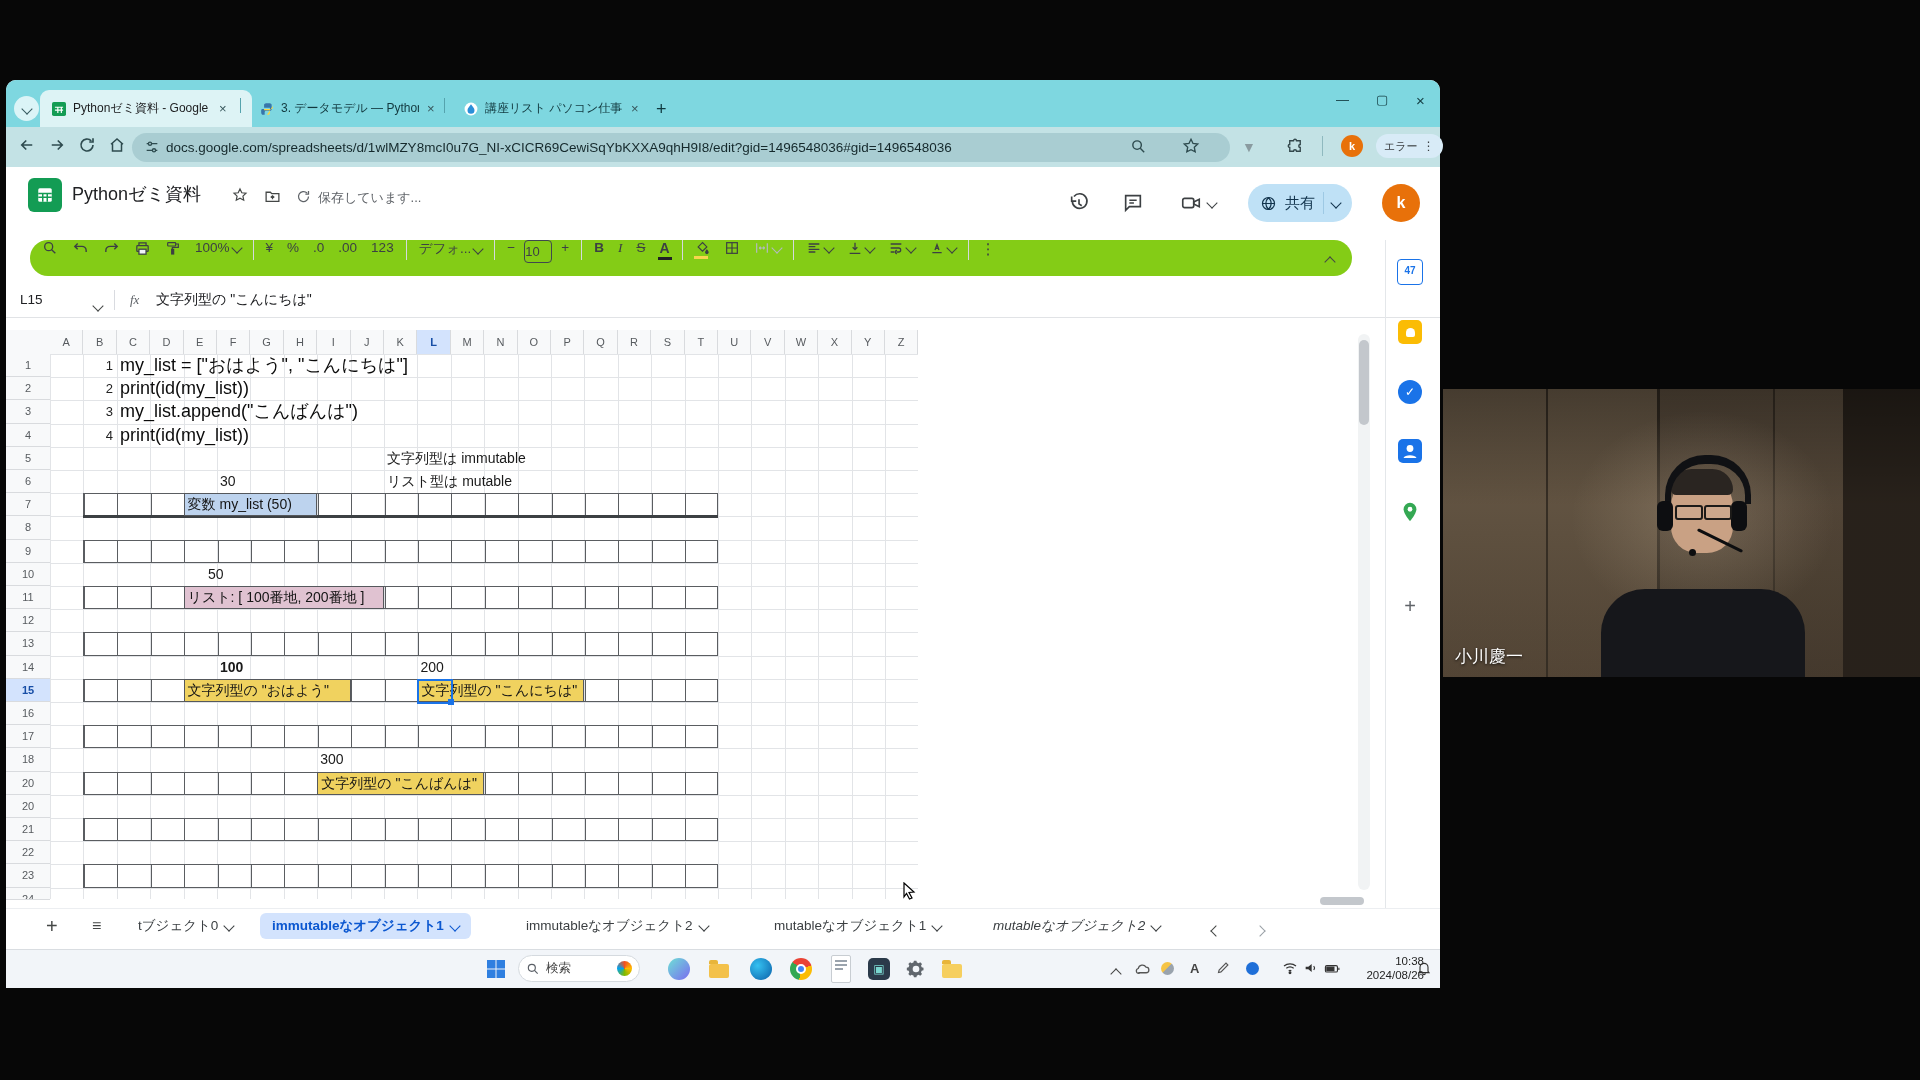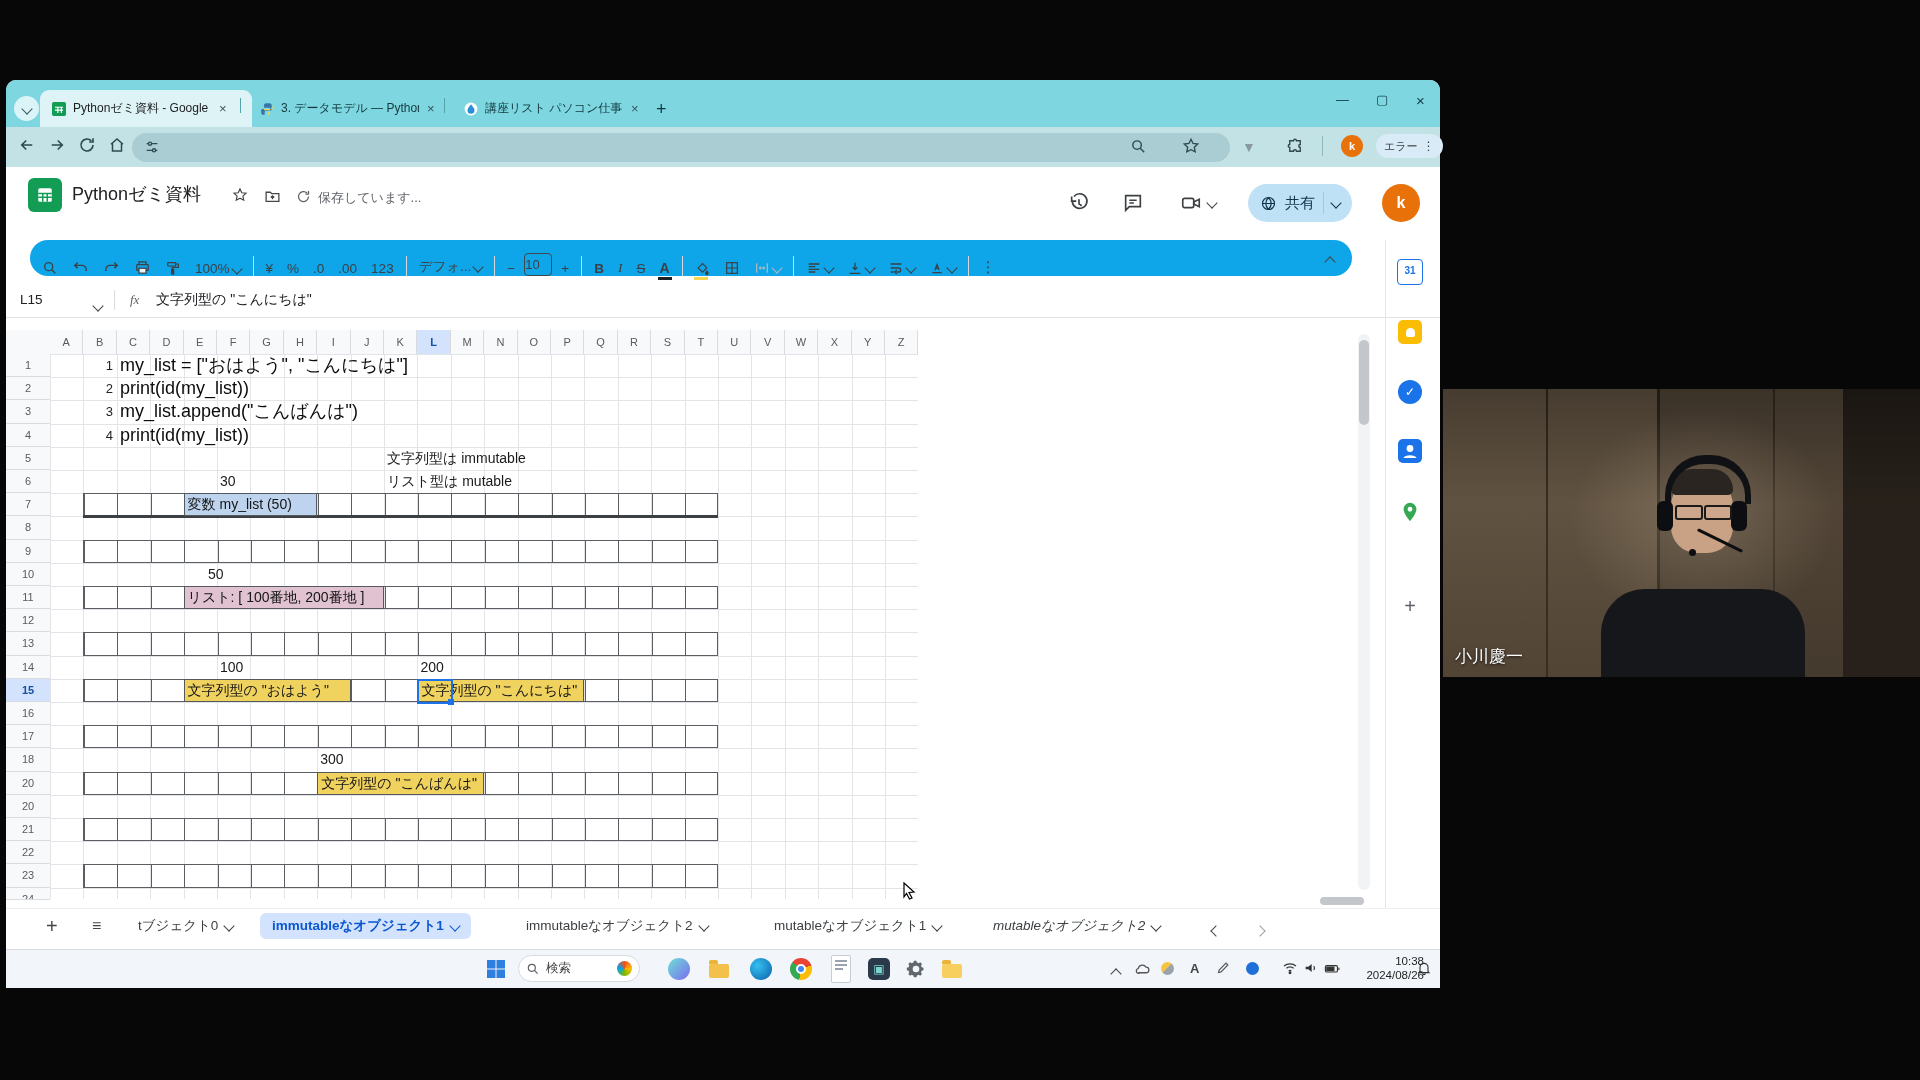--- a/index.html
+++ b/index.html
@@ -23,21 +23,21 @@
   .tdiv{position:absolute;top:98px;width:1px;height:15px;background:#55a3ad;}
   .wctl{position:absolute;top:92px;font-size:13px;color:#123b40;}
   #urlrow{left:6px;top:127px;width:1434px;height:40px;background:#c3e2e5;}
   .navic{position:absolute;top:136px;color:#2e4b4f;}
   #urlpill{left:132px;top:133px;width:1098px;height:29px;background:#a9cdd2;border-radius:15px;}
   #urltxt{left:166px;top:134px;font-size:13.5px;color:#15292c;line-height:27px;white-space:nowrap;}
   
   .shtitle{font-size:18px;color:#202124;}
   .saving{font-size:13px;color:#5f6368;}
   .menuitem{padding:0 9px;font-size:14.5px;color:#202124;}
-  #toolbar{left:30px;top:240px;width:1322px;height:36px;background:#0ea5e9;border-radius:18px;display:flex;align-items:flex-end;color:#3c4043;font-size:13.5px;}
+  #toolbar{left:30px;top:240px;width:1322px;height:36px;background:#84cc16;border-radius:18px;display:flex;align-items:flex-start;color:#3c4043;font-size:13.5px;}
   .tbi{margin:0 7px;display:flex;align-items:center;gap:3px;white-space:nowrap;}
   .tbsep{width:1px;height:20px;background:#d5d9de;margin:0 5px;}
   .fsbox{width:26px;height:21px;border:1.5px solid #40484e;border-radius:4px;text-align:center;line-height:21px;font-size:13px;}
   .ultxt{position:relative;font-weight:bold;font-size:14px;}
   .ultxt i{position:absolute;left:-1px;bottom:-4px;width:14px;height:3px;}
   
   #fbar{left:6px;top:284px;width:1434px;height:33px;background:#fff;border-bottom:1px solid #e1e3e6;}
   
   .colhdr{position:absolute;top:330px;height:24px;font-size:11px;color:#575b5f;text-align:center;line-height:24px;border-right:1px solid #d9dbde;background:#f8f9fa;}
   .rowhdr{position:absolute;left:6px;width:44px;font-size:11px;color:#575b5f;text-align:center;border-bottom:1px solid #d9dbde;background:#f8f9fa;overflow:hidden;}
@@ -140,20 +140,21 @@
       </svg>
     </div>
   <div class="abs" id="urlpill"></div>
   <div class="abs" style="left:144px;top:139px;color:#2e4b4f;">
       <svg width="16" height="16" viewBox="0 0 24 24" fill="none" stroke="currentColor" stroke-width="2">
         <path d="M4 7h16M4 17h16"></path>
         <circle cx="9" cy="7" r="2.4" fill="#a9cdd2"></circle>
         <circle cx="15" cy="17" r="2.4" fill="#a9cdd2"></circle>
       </svg>
     </div>
+  <div class="abs" id="urltxt">docs.google.com/spreadsheets/d/1wlMZY8mcI0u7G_NI-xCICR69CewiSqYbKXXA9qhH9I8/edit?gid=1496548036#gid=1496548036</div>
   <div class="abs" style="left:1130px;top:138px;color:#2e4b4f;">
       <svg width="17" height="17" viewBox="0 0 24 24" fill="none" stroke="currentColor" stroke-width="2">
         <circle cx="10" cy="10" r="6"></circle>
         <path d="M14.5 14.5L20 20"></path>
       </svg>
     </div>
   <div class="abs" style="left:1182px;top:137px;color:#2e4b4f;">
       <svg width="18" height="18" viewBox="0 0 24 24" fill="none" stroke="currentColor" stroke-width="1.8">
         <path d="M12 3l2.7 5.6 6.3.8-4.6 4.3 1.2 6.1L12 16.9 6.4 19.8l1.2-6.1L3 9.4l6.3-.8z"></path>
       </svg>
@@ -418,39 +419,39 @@
       <div class="codeno" style="left: 85px; top: 377.2px;">2</div>
       <div class="codeln" style="left: 120px; top: 377.2px;">print(id(my_list))</div>
       <div class="codeno" style="left: 85px; top: 400.4px;">3</div>
       <div class="codeln" style="left: 120px; top: 400.4px;">my_list.append("こんばんは")</div>
       <div class="codeno" style="left: 85px; top: 423.6px;">4</div>
       <div class="codeln" style="left: 120px; top: 423.6px;">print(id(my_list))</div>
       <div class="celltxt" style="left: 387px; top: 446.8px;">文字列型は immutable</div>
       <div class="celltxt" style="left: 387px; top: 470px;">リスト型は mutable</div>
       <div class="celltxt" style="left: 220px; top: 470px;">30</div>
       <div class="celltxt" style="left: 208px; top: 562.8px;">50</div>
-      <div class="celltxt" style="left: 220px; top: 655.6px;">100</div>
+      <div class="celltxt" style="left: 220px; top: 655.6px; font-weight: bold;">100</div>
       <div class="celltxt" style="left: 420.4px; top: 655.6px;">200</div>
       <div class="celltxt" style="left: 320.2px; top: 748.4px;">300</div>
       <div class="cellbox" style="left: 183.6px; top: 493.2px; width: 133.6px; background: rgb(189, 211, 238);">変数 my_list (50)</div>
       <div class="cellbox" style="left: 183.6px; top: 586px; width: 200.4px; background: rgb(224, 194, 209);">リスト: [ 100番地, 200番地 ]</div>
       <div class="cellbox" style="left: 183.6px; top: 678.8px; width: 167px; background: rgb(240, 210, 95);">文字列型の "おはよう"</div>
       <div class="cellbox" style="left: 417.4px; top: 678.8px; width: 167px; background: rgb(240, 210, 95);">文字列型の "こんにちは"</div>
       <div class="abs" style="left: 417.4px; top: 678.8px; width: 31.4px; height: 21.2px; border: 2px solid rgb(26, 115, 232);"></div>
       <div class="seltick" style="left: 447.8px; top: 699px;"></div>
       <div class="cellbox" style="left: 317.2px; top: 771.6px; width: 167px; background: rgb(240, 210, 95);">文字列型の "こんばんは"</div>
     </div>
 
   <div class="abs" style="left:1358px;top:334px;width:12px;height:556px;background:#f1f3f4;border-radius:6px;"></div>
   <div class="abs" style="left:1359px;top:340px;width:10px;height:85px;background:#c3c7cc;border-radius:5px;"></div>
   <div class="abs" style="left:1320px;top:897px;width:44px;height:8px;background:#c3c7cc;border-radius:4px;"></div>
   <div class="abs" style="left:1385px;top:240px;width:1px;height:668px;background:#e4e7ea;"></div>
   <div id="sidepanel">
       <div class="spic" style="top: 258px;">
-        <div style="width:24px;height:24px;background:#fff;border:1.5px solid #1a73e8;border-radius:4px;font-size:10px;color:#1a73e8;text-align:center;line-height:22px;font-weight:bold;">31</div>
+        <div style="width:24px;height:24px;background:#fff;border:1.5px solid #1a73e8;border-radius:4px;font-size:10px;color:#1a73e8;text-align:center;line-height:22px;font-weight:bold;">47</div>
       </div>
       <div class="spic" style="top: 318px;">
         <div style="width:24px;height:24px;background:#fbbc04;border-radius:5px;display:flex;align-items:center;justify-content:center;">
           <div style="width:9px;height:9px;background:#fff;border-radius:50% 50% 2px 2px;"></div>
         </div>
       </div>
       <div class="spic" style="top: 378px;">
         <div style="width:24px;height:24px;background:#1a73e8;border-radius:50%;color:#fff;font-size:12px;text-align:center;line-height:24px;">✓</div>
       </div>
       <div class="spic" style="top: 437px;">

